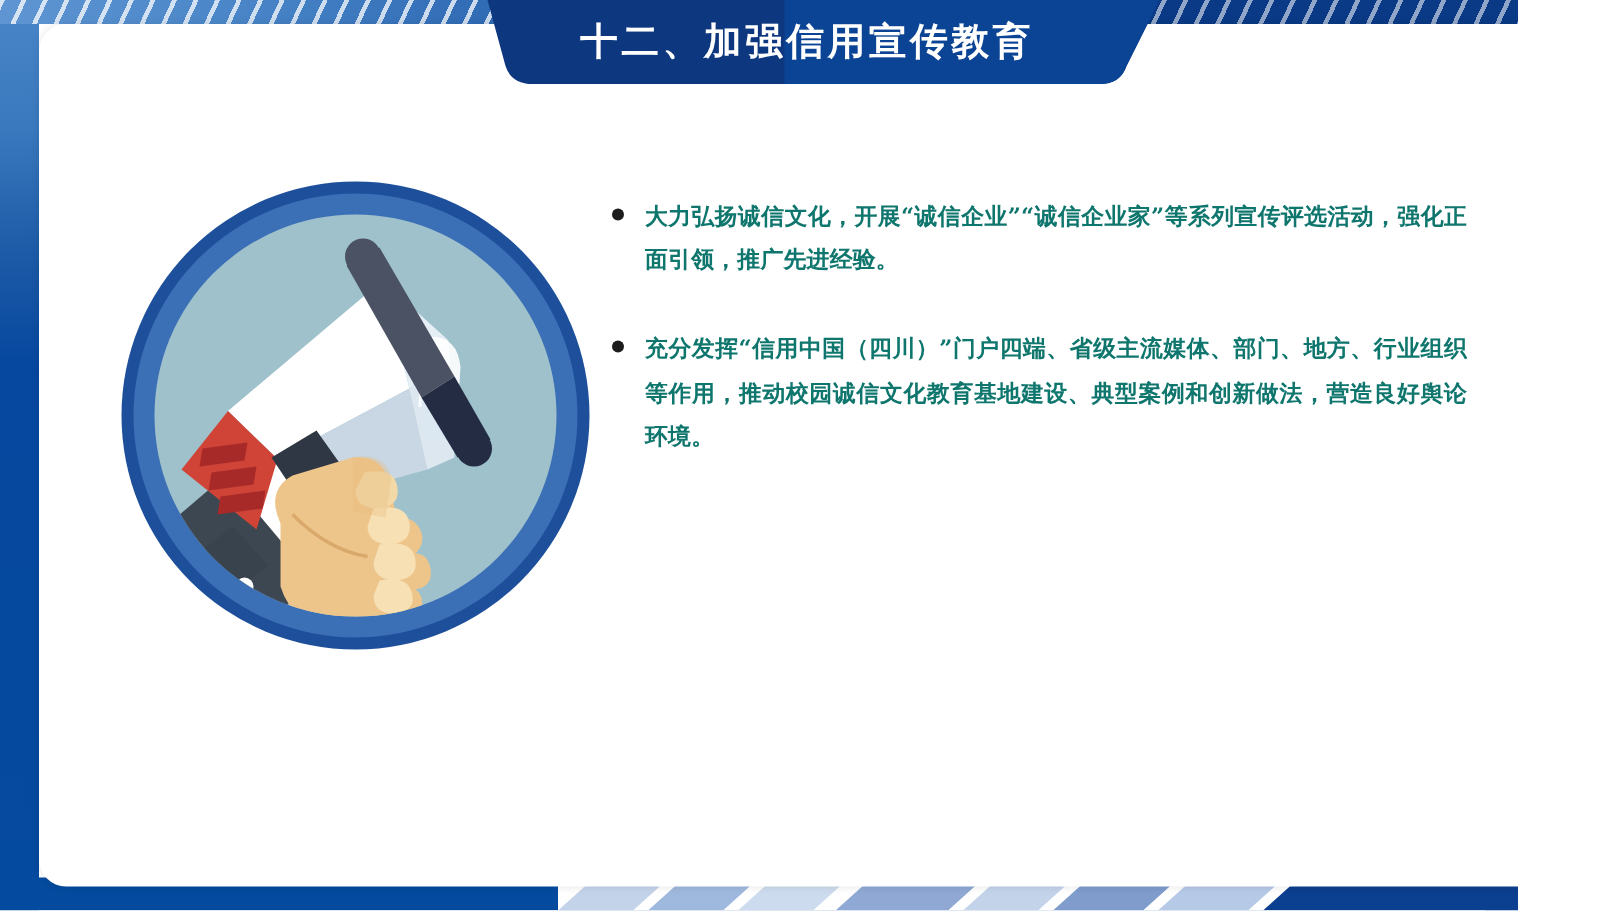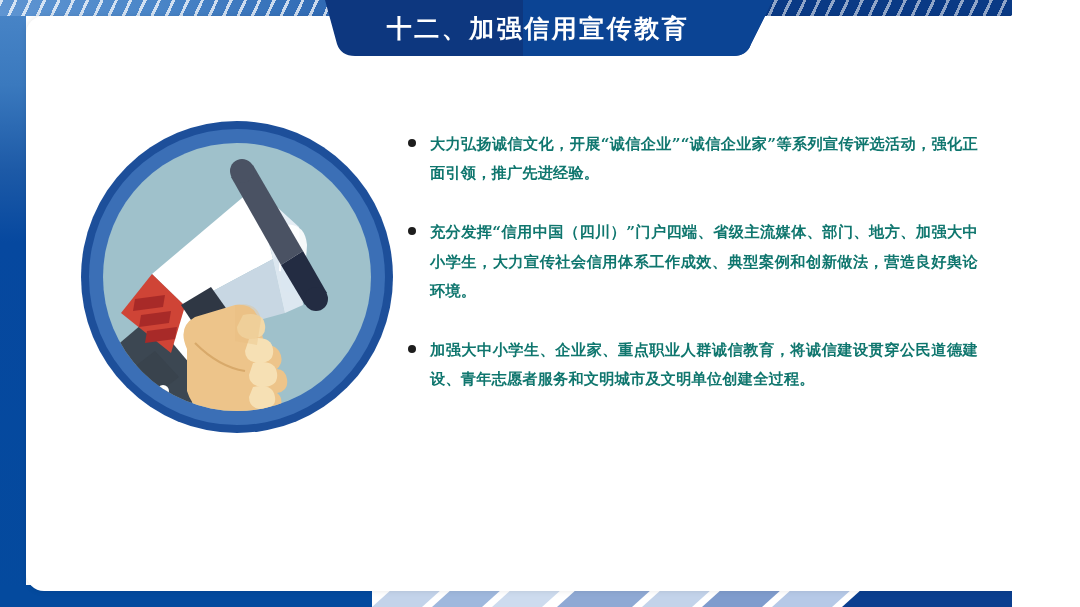--- a/index.html
+++ b/index.html
@@ -293,24 +293,20 @@
 
   <div class="content">
 
     <div class="bullet">
       <span class="bullet-dot"></span>
       <div class="bullet-text">大力弘扬诚信文化，开展“诚信企业”“诚信企业家”等系列宣传评选活动，强化正面引领，推广先进经验。</div>
     </div>
 
     <div class="bullet">
       <span class="bullet-dot"></span>
-      <div class="bullet-text">充分发挥“信用中国（四川）”门户四端、省级主流媒体、部门、地方、加强大中小学生，大力宣传社会信用体系工作成效、典型案例和创新做法，营造良好舆论环境。</div>
+      <div class="bullet-text">充分发挥“信用中国（四川）”门户四端、省级主流媒体、部门、地方、行业组织等作用，推动校园诚信文化教育基地建设、典型案例和创新做法，营造良好舆论环境。</div>
     </div>
 
-    <div class="bullet">
-      <span class="bullet-dot"></span>
-      <div class="bullet-text">加强大中小学生、企业家、重点职业人群诚信教育，将诚信建设贯穿公民道德建设、青年志愿者服务和文明城市及文明单位创建全过程。</div>
-    </div>
 
 
   </div>
 
 </div>
 
 </body></html>

